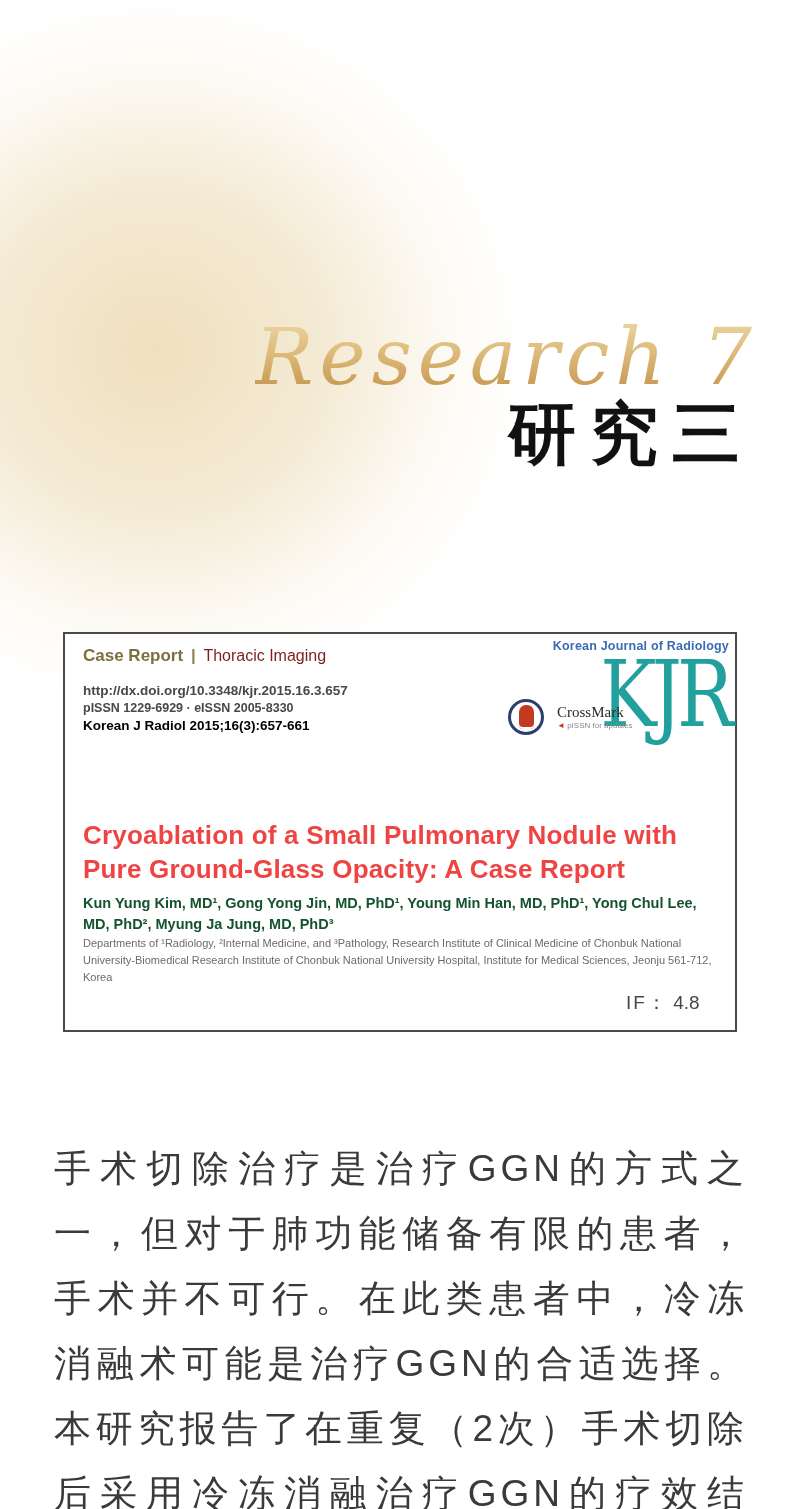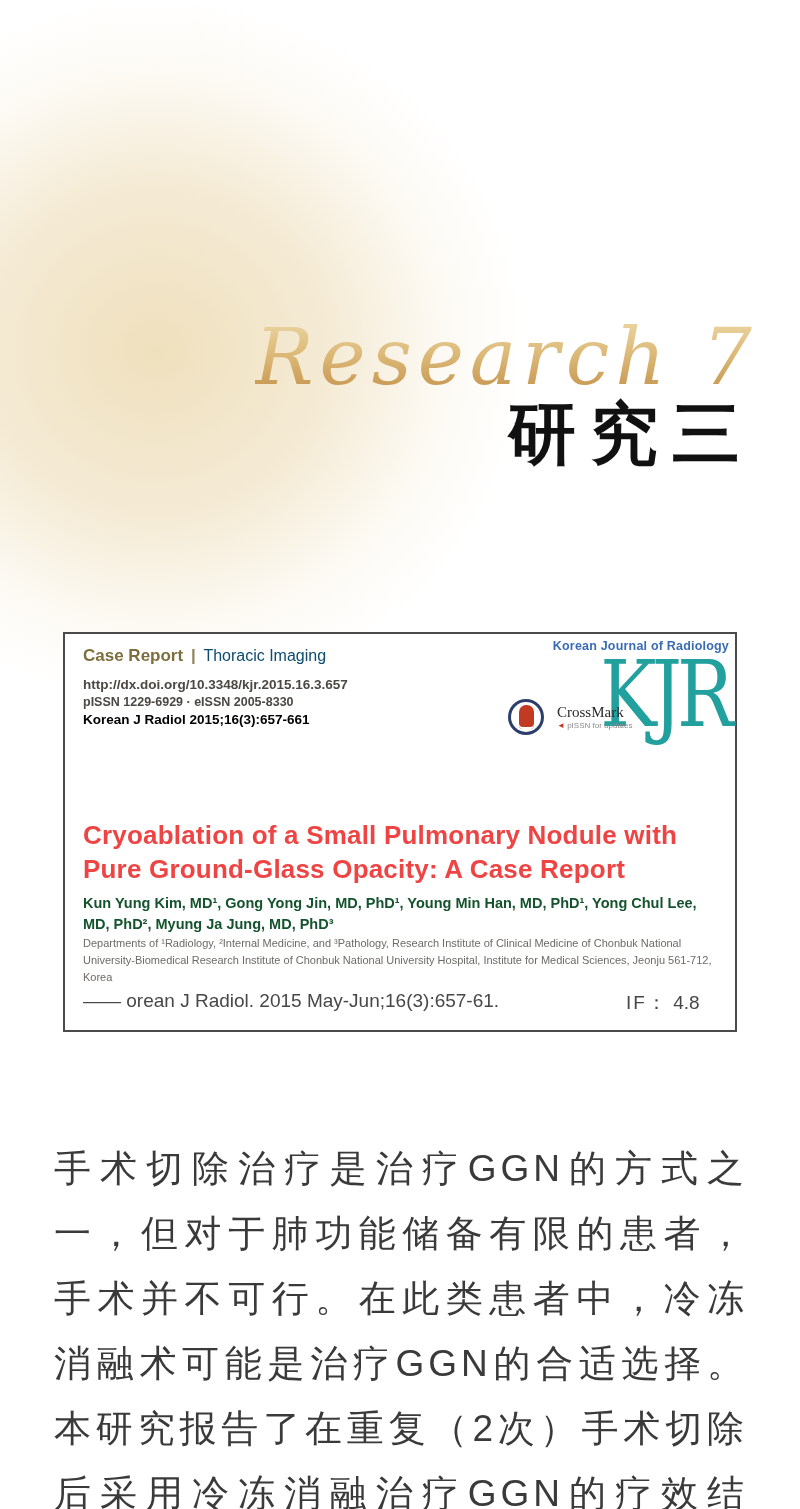--- a/index.html
+++ b/index.html
@@ -47,22 +47,22 @@
   .card {
     position: absolute; left: 63px; top: 632px;
     width: 670px; height: 396px;
     background: #ffffff;
     border: 2px solid #4a4a4a;
   }
   .card-meta { position: absolute; left: 18px; top: 12px; }
   .sec-line { font-size: 17px; }
   .sec-label { color: #7d6e3e; font-weight: bold; }
   .sec-div { color: #8d835e; font-weight: bold; padding: 0 3px; }
-  .sec-sub { color: #0c4a6e; font-size: 16px; }
-  .doi { margin-top: 11px; font-size: 13.5px; font-weight: bold; color: #4b4743; }
+  .sec-sub { color: #7f1d1d; font-size: 16px; }
+  .doi { margin-top: 17px; font-size: 13.5px; font-weight: bold; color: #4b4743; }
   .issn { margin-top: 3px; font-size: 12.5px; font-weight: bold; color: #4b4743; }
   .cite-hdr { margin-top: 3px; font-size: 13.5px; font-weight: bold; color: #000000; }
   .logo-block { position: absolute; right: 6px; top: 5px; text-align: right; width: 260px; }
   .journal-name { color: #3a6cb4; font-weight: bold; font-size: 12.5px; letter-spacing: 0.2px; }
   .kjr {
     font-family: "DejaVu Serif", serif;
     font-size: 92px; line-height: 0.92;
     color: #21a09e;
     letter-spacing: -6px;
     display: inline-block;
@@ -162,21 +162,20 @@
     </div>
   </div>
 
   <div class="paper-title">Cryoablation of a Small Pulmonary Nodule with Pure Ground-Glass Opacity: A Case Report</div>
 
   <div class="authors">Kun Yung Kim, MD¹, Gong Yong Jin, MD, PhD¹, Young Min Han, MD, PhD¹, Yong Chul Lee, MD, PhD², Myung Ja Jung, MD, PhD³</div>
 
   <div class="affils">Departments of ¹Radiology, ²Internal Medicine, and ³Pathology, Research Institute of Clinical Medicine of Chonbuk National University-Biomedical Research Institute of Chonbuk National University Hospital, Institute for Medical Sciences, Jeonju 561-712, Korea</div>
 
   <div class="cite-row">
-    <span class="cite-foot">—— orean J Radiol. 2015 May-Jun;16(3):657-61.</span>
     <span class="if-wrap">
       <span class="if-label">IF：</span>
       <span>4.8</span>
     </span>
   </div>
 
 </div>
 
 <div class="summary">手术切除治疗是治疗GGN的方式之一，但对于肺功能储备有限的患者，手术并不可行。在此类患者中，冷冻消融术可能是治疗GGN的合适选择。本研究报告了在重复（2次）手术切除后采用冷冻消融治疗GGN的疗效结果。</div>
 

